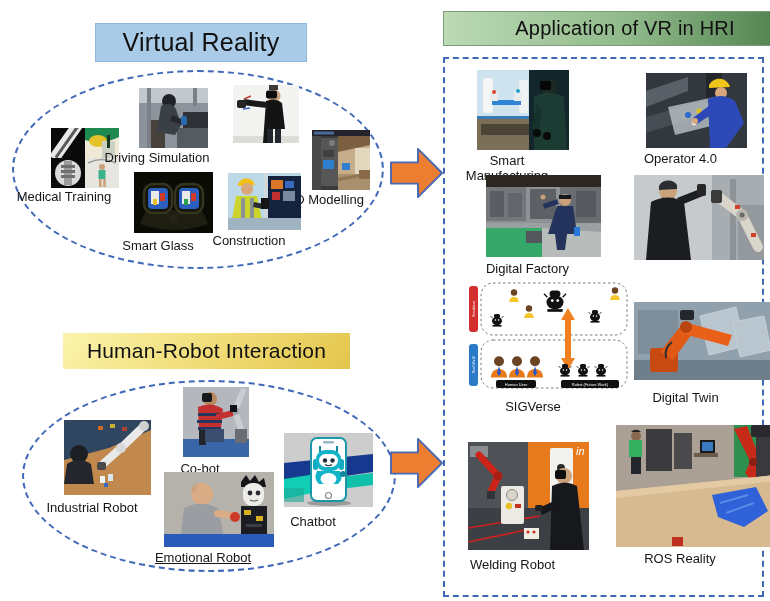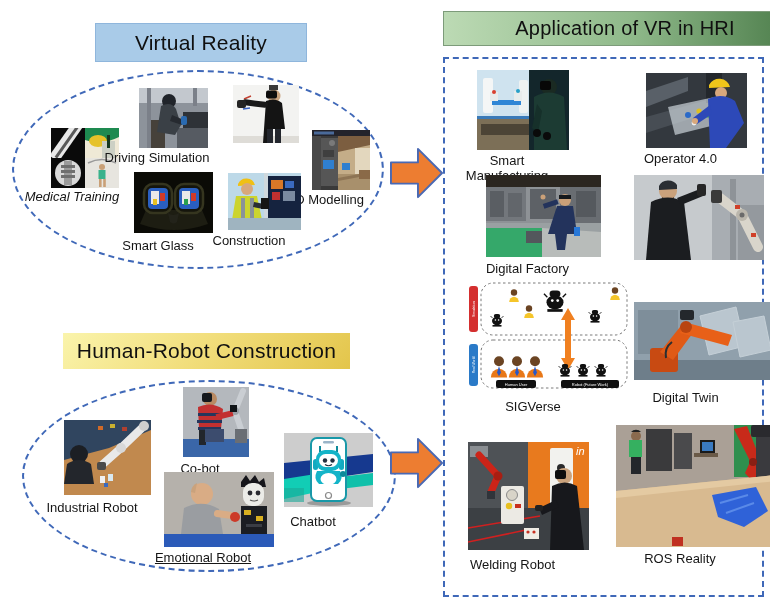--- a/index.html
+++ b/index.html
@@ -1,41 +1,41 @@
 <!DOCTYPE html>
 <html><head>
 <meta charset="utf-8">
 <style>
   html,body{margin:0;padding:0;background:#fff;}
   .canvas{position:relative;width:770px;height:601px;background:#ffffff;overflow:hidden;
           font-family:"Liberation Sans",sans-serif;color:#111;}
   .hdr{position:absolute;display:flex;align-items:center;justify-content:center;
        font-weight:400;color:#101010;letter-spacing:.2px;}
   .hdr-vr{left:95px;top:23px;width:210px;height:37px;background:#A9CBE8;
-          border:1px solid #8fb6dc;font-size:21px;}
+          border:1px solid #8fb6dc;font-size:25px;}
   .hdr-hri{left:63px;top:333px;width:287px;height:36px;font-size:21px;
           background:linear-gradient(135deg,#FAF4AC 0%,#F2DF7E 45%,#E3C54B 100%);}
   .hdr-app{left:443px;top:11px;width:322px;height:33px;font-size:20px;border:1px solid #7d9b7a;
           background:linear-gradient(90deg,#BCDAB4 0%,#8FB98A 55%,#50804E 100%);padding-left:20px;}
   .ellipse{position:absolute;border:2px dashed #3f68b8;border-radius:50%;}
   .ell-vr{left:12px;top:70px;width:368px;height:195px;}
   .ell-hri{left:22px;top:380px;width:370px;height:188px;}
   .appbox{position:absolute;left:443px;top:57px;width:317px;height:536px;border:2px dashed #3f68b8;}
   .thumb{position:absolute;padding-left:16px;}
   .thumb svg{display:block;width:100%;height:100%;}
   .caption{position:absolute;text-align:center;font-size:13px;line-height:1.18;color:#151515;}
   .arrow{position:absolute;width:54px;height:56px;}
 </style>
 </head>
 <body>
 
 <div class="canvas">
 
   <div class="hdr hdr-vr">Virtual Reality</div>
-  <div class="hdr hdr-hri">Human-Robot Construction</div>
+  <div class="hdr hdr-hri">Human-Robot Interaction</div>
   <div class="hdr hdr-app">Application of VR in HRI</div>
 
   <div class="ellipse ell-vr"></div>
   <div class="ellipse ell-hri"></div>
   <div class="appbox"></div>
 
   <div class="arrow" style="left:390px;top:146px;">
     <svg viewBox="0 0 56 56">
         <polygon points="1,17 29,17 29,3 54,28 29,53 29,39 1,39" fill="#ED7D31" stroke="#4a69b3" stroke-width="2" stroke-linejoin="round"></polygon>
       </svg>
@@ -65,21 +65,21 @@
         <rect x="10" y="42" width="14" height="3" fill="#6f6f6f"></rect>
         <rect x="10" y="47" width="14" height="3" fill="#6f6f6f"></rect>
       <rect x="34" y="30" width="34" height="30" fill="#e7e5df"></rect>
       <path d="M37 35 q14 -7 28 0" stroke="#9a9a9a" stroke-width="1.5" fill="none"></path>
       <circle cx="51" cy="39" r="3" fill="#c9a077"></circle>
       <rect x="47.5" y="42" width="7" height="9" fill="#39b28c"></rect>
       <rect x="48" y="51" width="2.6" height="8" fill="#c9a077"></rect>
         <rect x="52.2" y="51" width="2.6" height="8" fill="#c9a077"></rect>
     </svg>
   </div>
-  <div class="caption" style="left:12px;top:189px;width:120px;font-style:italic;">Medical Training</div>
+  <div class="caption" style="left:4px;top:189px;width:120px;">Medical Training</div>
 
   <div class="thumb" style="left:123px;top:88px;width:69px;height:60px;">
     <svg viewBox="0 0 69 60">
       <rect width="69" height="60" fill="#8d939b"></rect>
       <rect width="69" height="15" fill="#c3c8ce"></rect>
       <rect x="8" width="4" height="60" fill="#7b8089"></rect>
         <rect x="54" width="4" height="18" fill="#7b8089"></rect>
       <rect x="44" y="24" width="25" height="18" fill="#2e3237"></rect>
       <rect x="38" y="40" width="31" height="20" fill="#565b62"></rect>
       <rect x="12" y="32" width="14" height="28" fill="#46413a"></rect>

